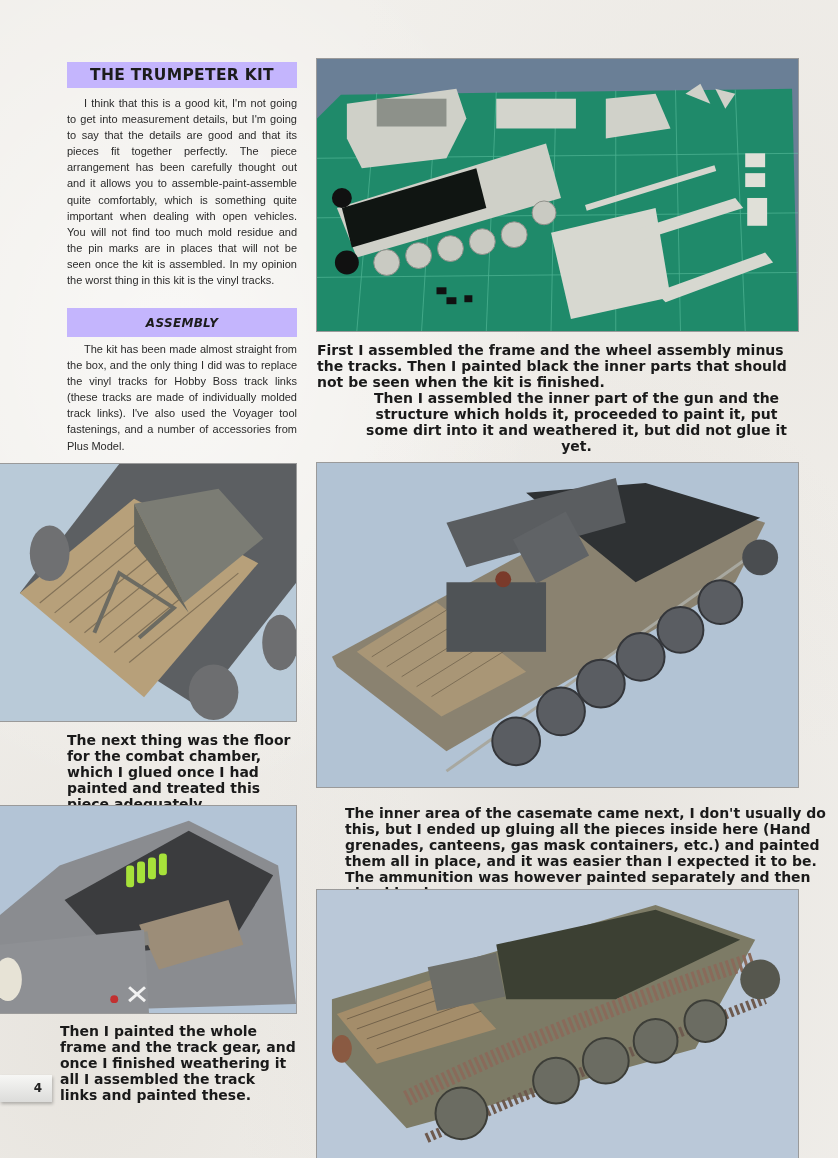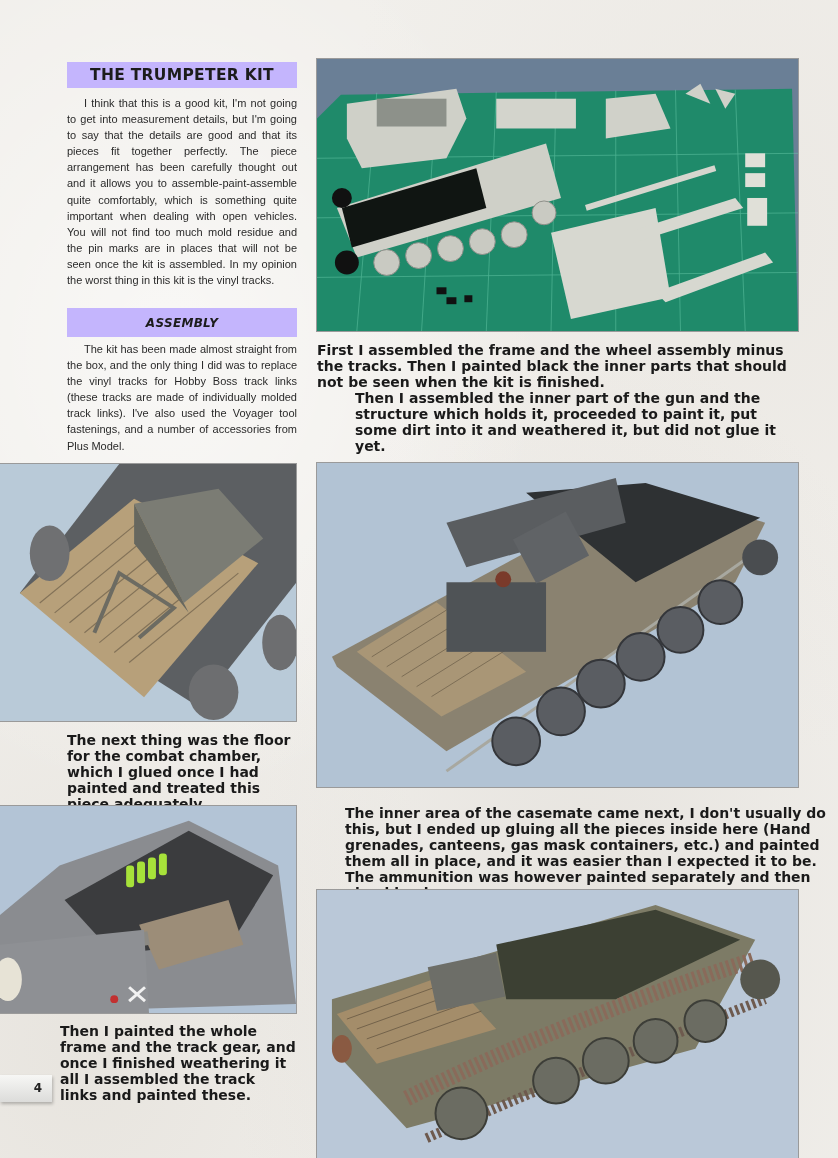--- a/index.html
+++ b/index.html
@@ -115,21 +115,21 @@
       </g>
     <g fill="#111">
         <rect x="120" y="230" width="10" height="7"></rect>
         <rect x="130" y="240" width="10" height="7"></rect>
         <rect x="148" y="238" width="8" height="7"></rect>
       </g>
   </svg>
 </div>
 <p class="caption" style="left:317px;top:335px;width:490px;margin:7px 0 0 0;">First I assembled the frame and the wheel assembly minus the tracks. Then I painted black the inner parts that should not be seen when the kit is finished.</p>
 
-<p class="caption" style="left:355px;top:385px;width:443px;margin:5px 8px 0 0;text-align:left;">Then I assembled the inner part of the gun and the structure which holds it, proceeded to paint it, put some dirt into it and weathered it, but did not glue it yet.</p>
+<p class="caption" style="left:355px;top:385px;width:443px;margin:5px 8px 0 0;text-align:center;">Then I assembled the inner part of the gun and the structure which holds it, proceeded to paint it, put some dirt into it and weathered it, but did not glue it yet.</p>
 
 <div class="photo" style="left:-1px;top:463px;width:298px;height:259px;">
   <svg viewBox="0 0 298 259" preserveAspectRatio="none">
     <rect width="298" height="259" fill="#b9cad8"></rect>
     <polygon points="120,0 298,0 298,120 200,245 20,130" fill="#5c5f62"></polygon>
     <polygon points="20,130 135,35 260,100 145,235" fill="#b7a07a"></polygon>
     <g stroke="#6d5f4a" stroke-width="1.2" opacity="0.7">
       <line x1="40" y1="140" x2="150" y2="50"></line>
         <line x1="55" y1="150" x2="165" y2="60"></line>
       <line x1="70" y1="160" x2="180" y2="70"></line>

